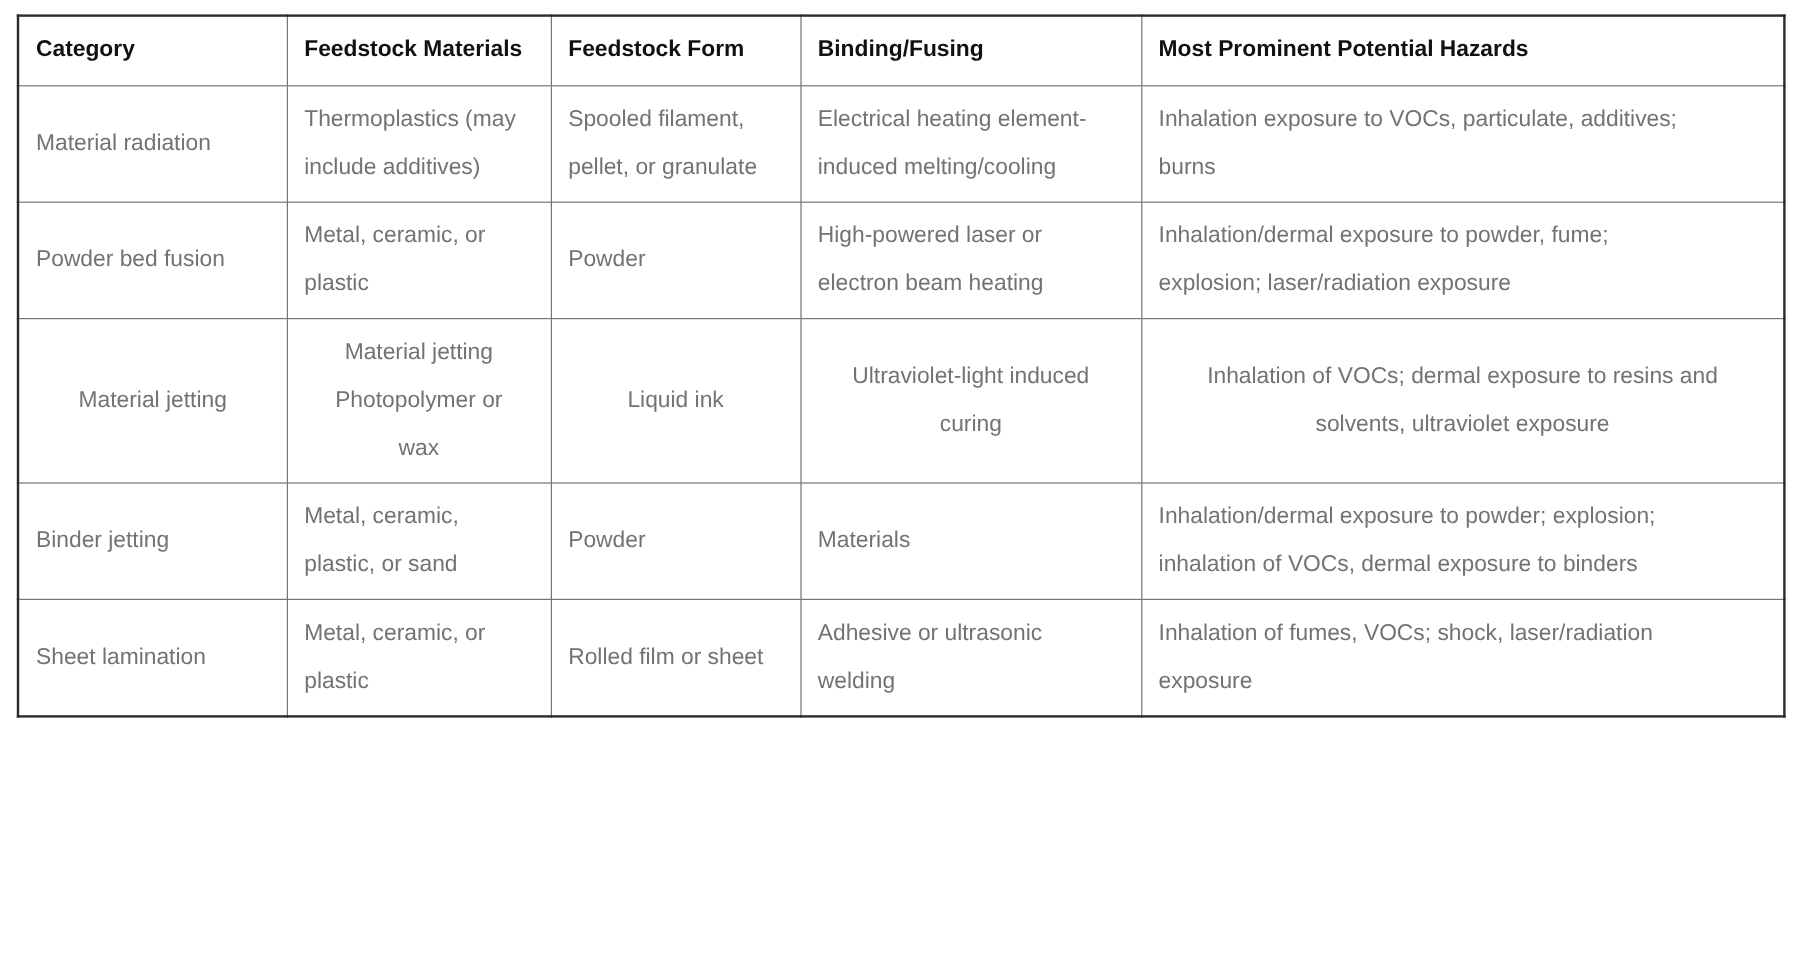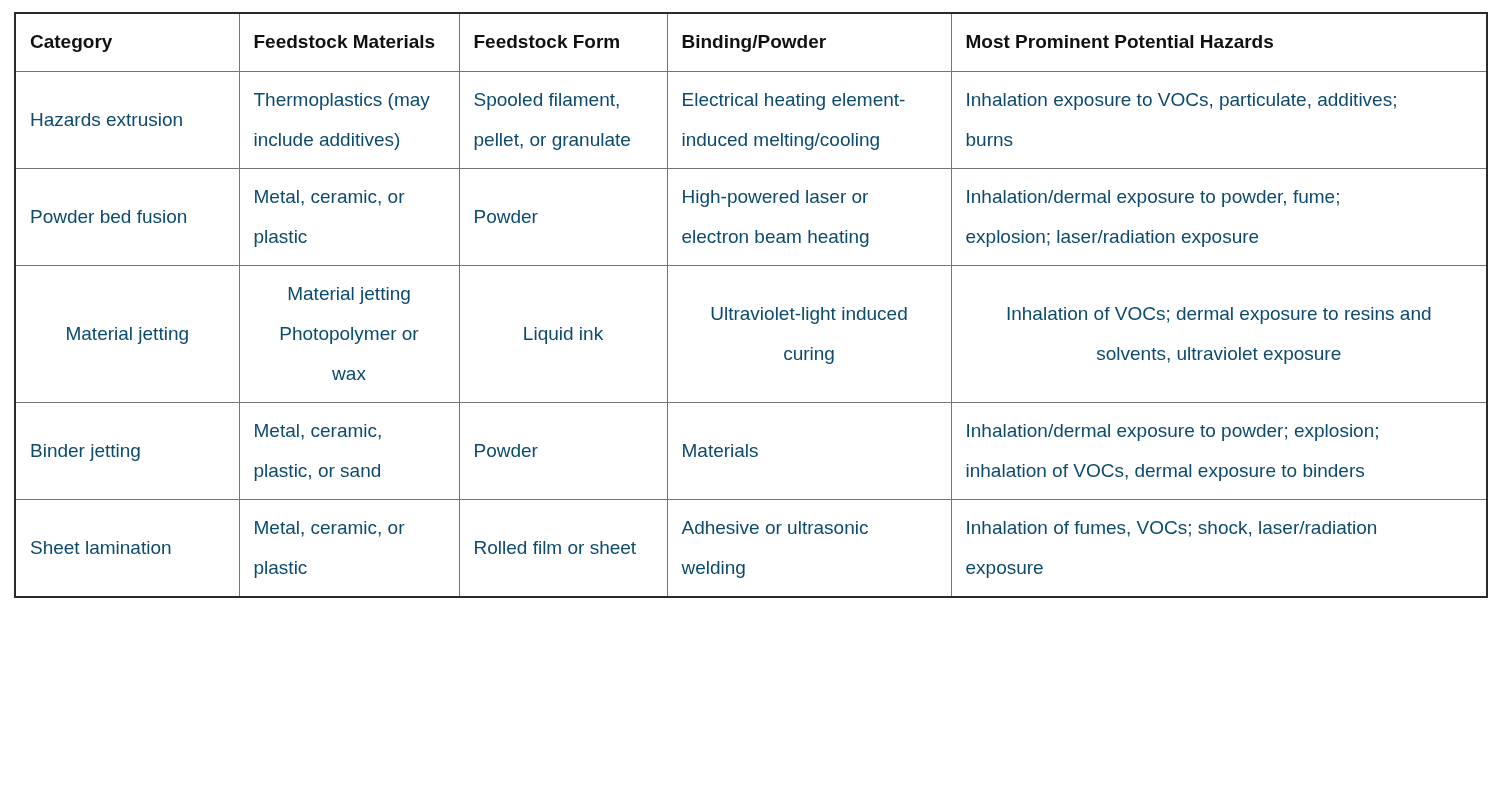--- a/index.html
+++ b/index.html
@@ -28,21 +28,21 @@
   table.hazards col.c4 { width: 284px; }
   table.hazards col.c5 { width: 536px; }
   table.hazards th,
   table.hazards td {
     border: 1px solid #757575;
     padding: 8px 14px;
     vertical-align: middle;
     text-align: left;
     font-size: 19px;
     line-height: 40px;
-    color: #0c4a6e;
+    color: #737373;
     white-space: pre-line;
     overflow: hidden;
   }
   table.hazards th {
     font-weight: bold;
     color: #111111;
     height: 58px;
   }
   table.hazards td { height: 97px; }
   table.hazards tr.tall td { height: 136px; text-align: center; }
@@ -57,27 +57,27 @@
         <col class="c2">
         <col class="c3">
         <col class="c4">
         <col class="c5">
     </colgroup>
     <thead>
       <tr>
         <th>Category</th>
         <th>Feedstock Materials</th>
         <th>Feedstock Form</th>
-        <th>Binding/Powder</th>
+        <th>Binding/Fusing</th>
         <th>Most Prominent Potential Hazards</th>
       </tr>
     </thead>
     <tbody>
       <tr>
-        <td>Hazards extrusion</td>
+        <td>Material radiation</td>
         <td>Thermoplastics (may
 include additives)</td>
         <td>Spooled filament,
 pellet, or granulate</td>
         <td>Electrical heating element-
 induced melting/cooling</td>
         <td>Inhalation exposure to VOCs, particulate, additives;
 burns</td>
       </tr>
       <tr>

